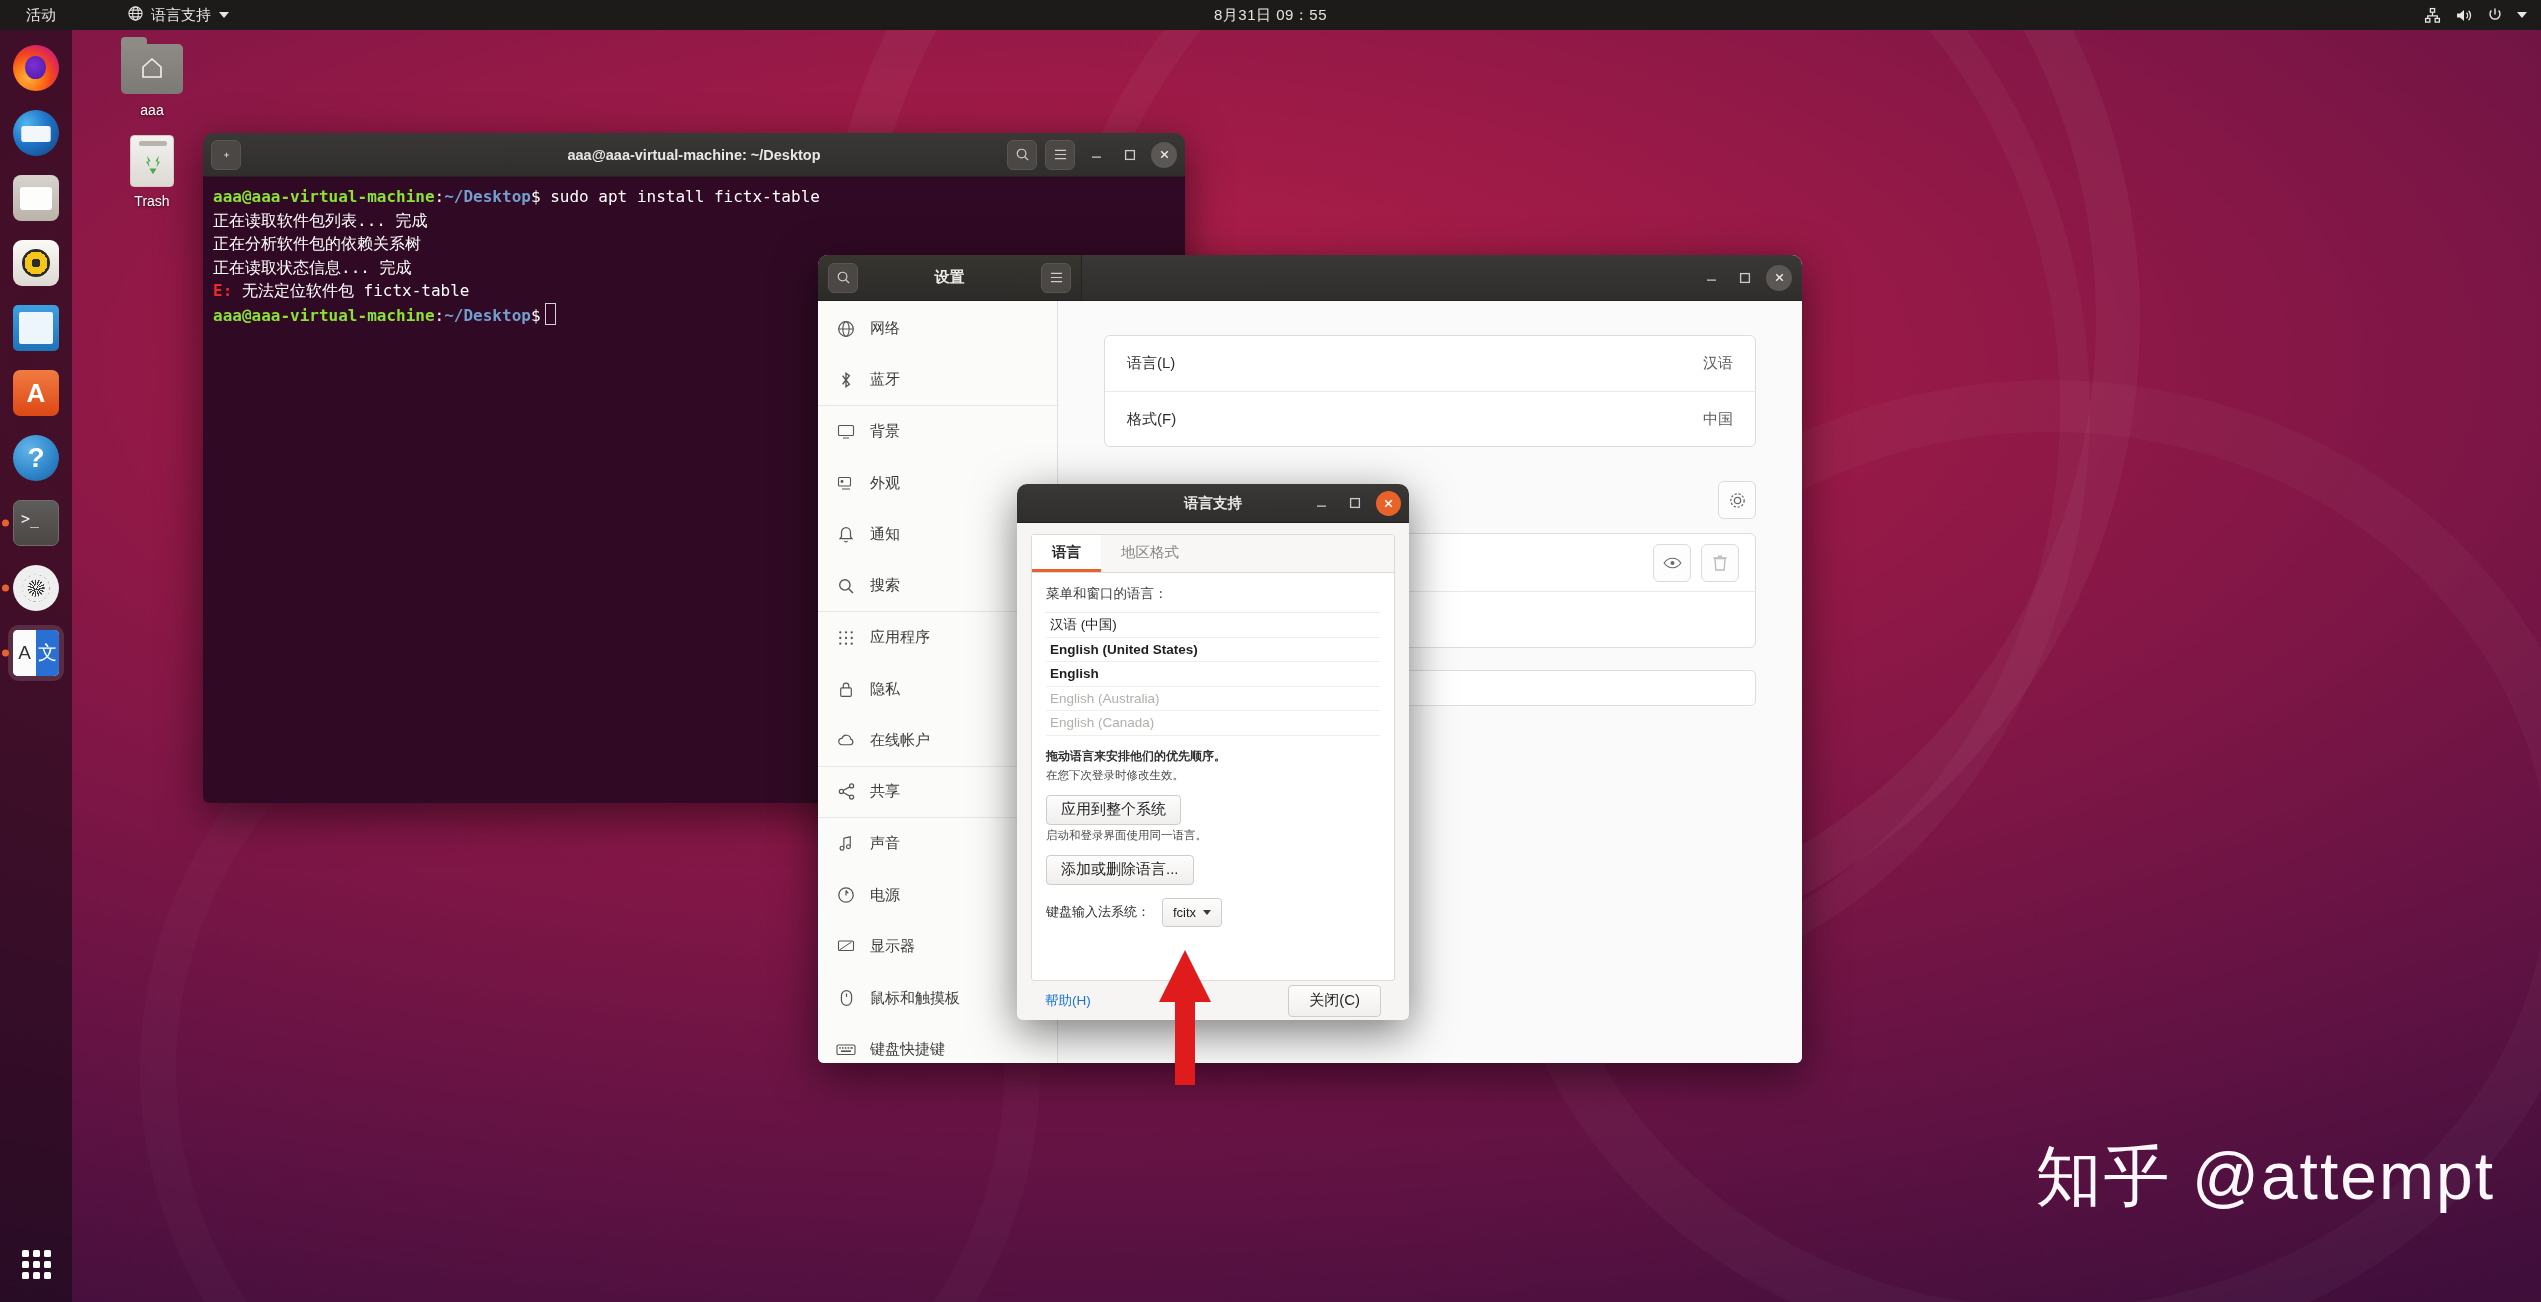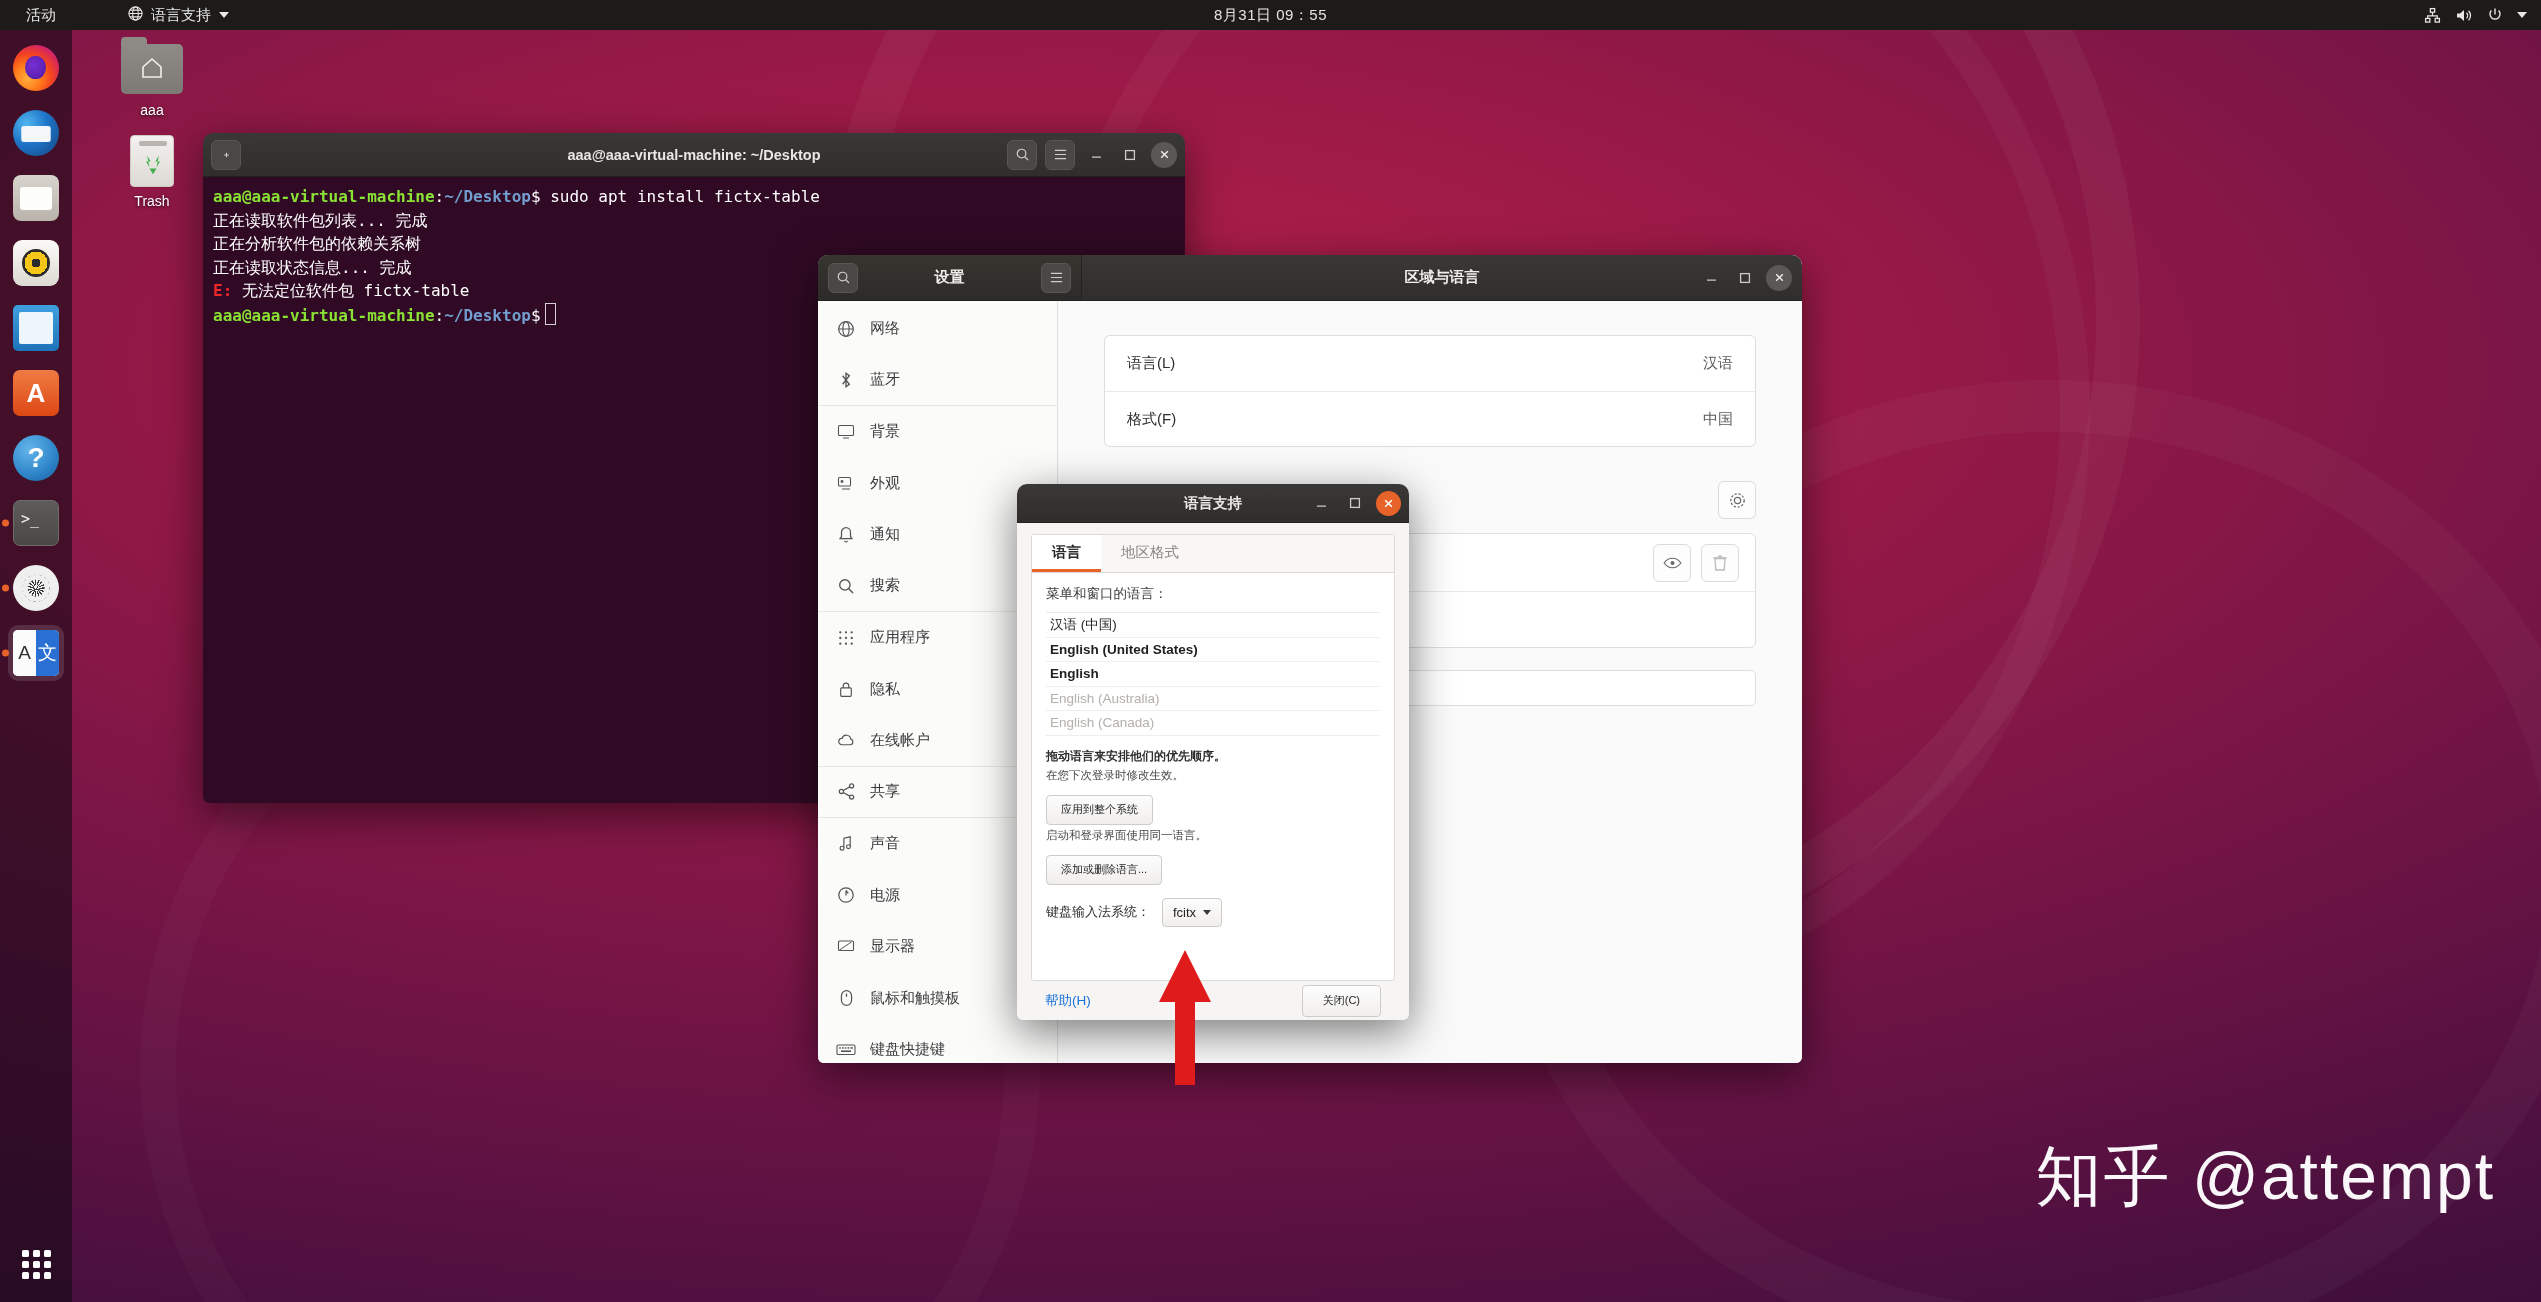--- a/index.html
+++ b/index.html
@@ -269,21 +269,21 @@
   .dlg-inner { padding: 12px 14px 0 14px; flex: 1; display: flex; flex-direction: column; }
   .field-label { font-size: 13.5px; color: #3c3c3c; margin-bottom: 9px; }
   .lang-list { border-top: 1px solid #eceae8; }
   .lang-row { height: 24.5px; display: flex; align-items: center; font-size: 13.5px; color: #1f1f1f; border-bottom: 1px solid #f0eeec; padding-left: 4px; }
   .lang-row.dim { color: #b3afab; }
   .hint-strong { font-size: 12px; font-weight: 700; color: #2f2f2f; margin-top: 12px; }
   .hint { font-size: 11.5px; color: #4b4b4b; margin-top: 3px; }
   .gbtn {
     display: inline-flex; align-items: center; justify-content: center;
     border: 1px solid #cfccc8; background: linear-gradient(#fdfdfd, #f1efed);
-    border-radius: 4px; font-size: 11px; color: #242424; padding: 0 14px; height: 30px;
+    border-radius: 4px; font-size: 15px; color: #242424; padding: 0 14px; height: 30px;
   }
   .row-inline { display: flex; align-items: center; gap: 12px; margin-top: 13px; font-size: 13px; color: #2f2f2f; }
   .combo {
     border: 1px solid #cfccc8; background: linear-gradient(#fdfdfd, #f1efed); border-radius: 4px;
     height: 29px; display: inline-flex; align-items: center; gap: 7px; padding: 0 10px; font-size: 13px; color: #242424;
   }
   .combo .cv { font-weight: 400; }
   .caret-sm { width:0;height:0;border-left:4px solid transparent;border-right:4px solid transparent;border-top:5px solid #3a3a3a; }
   .dlg-foot { height: 39px; display: flex; align-items: center; justify-content: space-between; padding: 0 14px; }
   .link { color: #1c71d8; font-size: 13.5px; }
@@ -481,21 +481,20 @@
           </svg>
       </div>
       <div class="ttl">设置</div>
       <div class="hdr-btn boxed">
         <svg width="15" height="13" viewBox="0 0 16 14">
             <path d="M2 2.5h12M2 7h12M2 11.5h12" stroke="#cfccca" stroke-width="1.3"></path>
           </svg>
       </div>
     </div>
     <div class="set-hdr-right">
-      <div class="ttl">区域与语言</div>
       <div class="hdr-right">
         <div class="wb">
           <svg width="13" height="9" viewBox="0 0 14 10">
               <path d="M2 8h10" stroke="#cdcac8" stroke-width="1.3"></path>
             </svg>
         </div>
         <div class="wb">
           <svg width="12" height="12" viewBox="0 0 12 12">
               <rect x="1.6" y="1.6" width="8.8" height="8.8" fill="none" stroke="#cdcac8" stroke-width="1.3"></rect>
             </svg>

